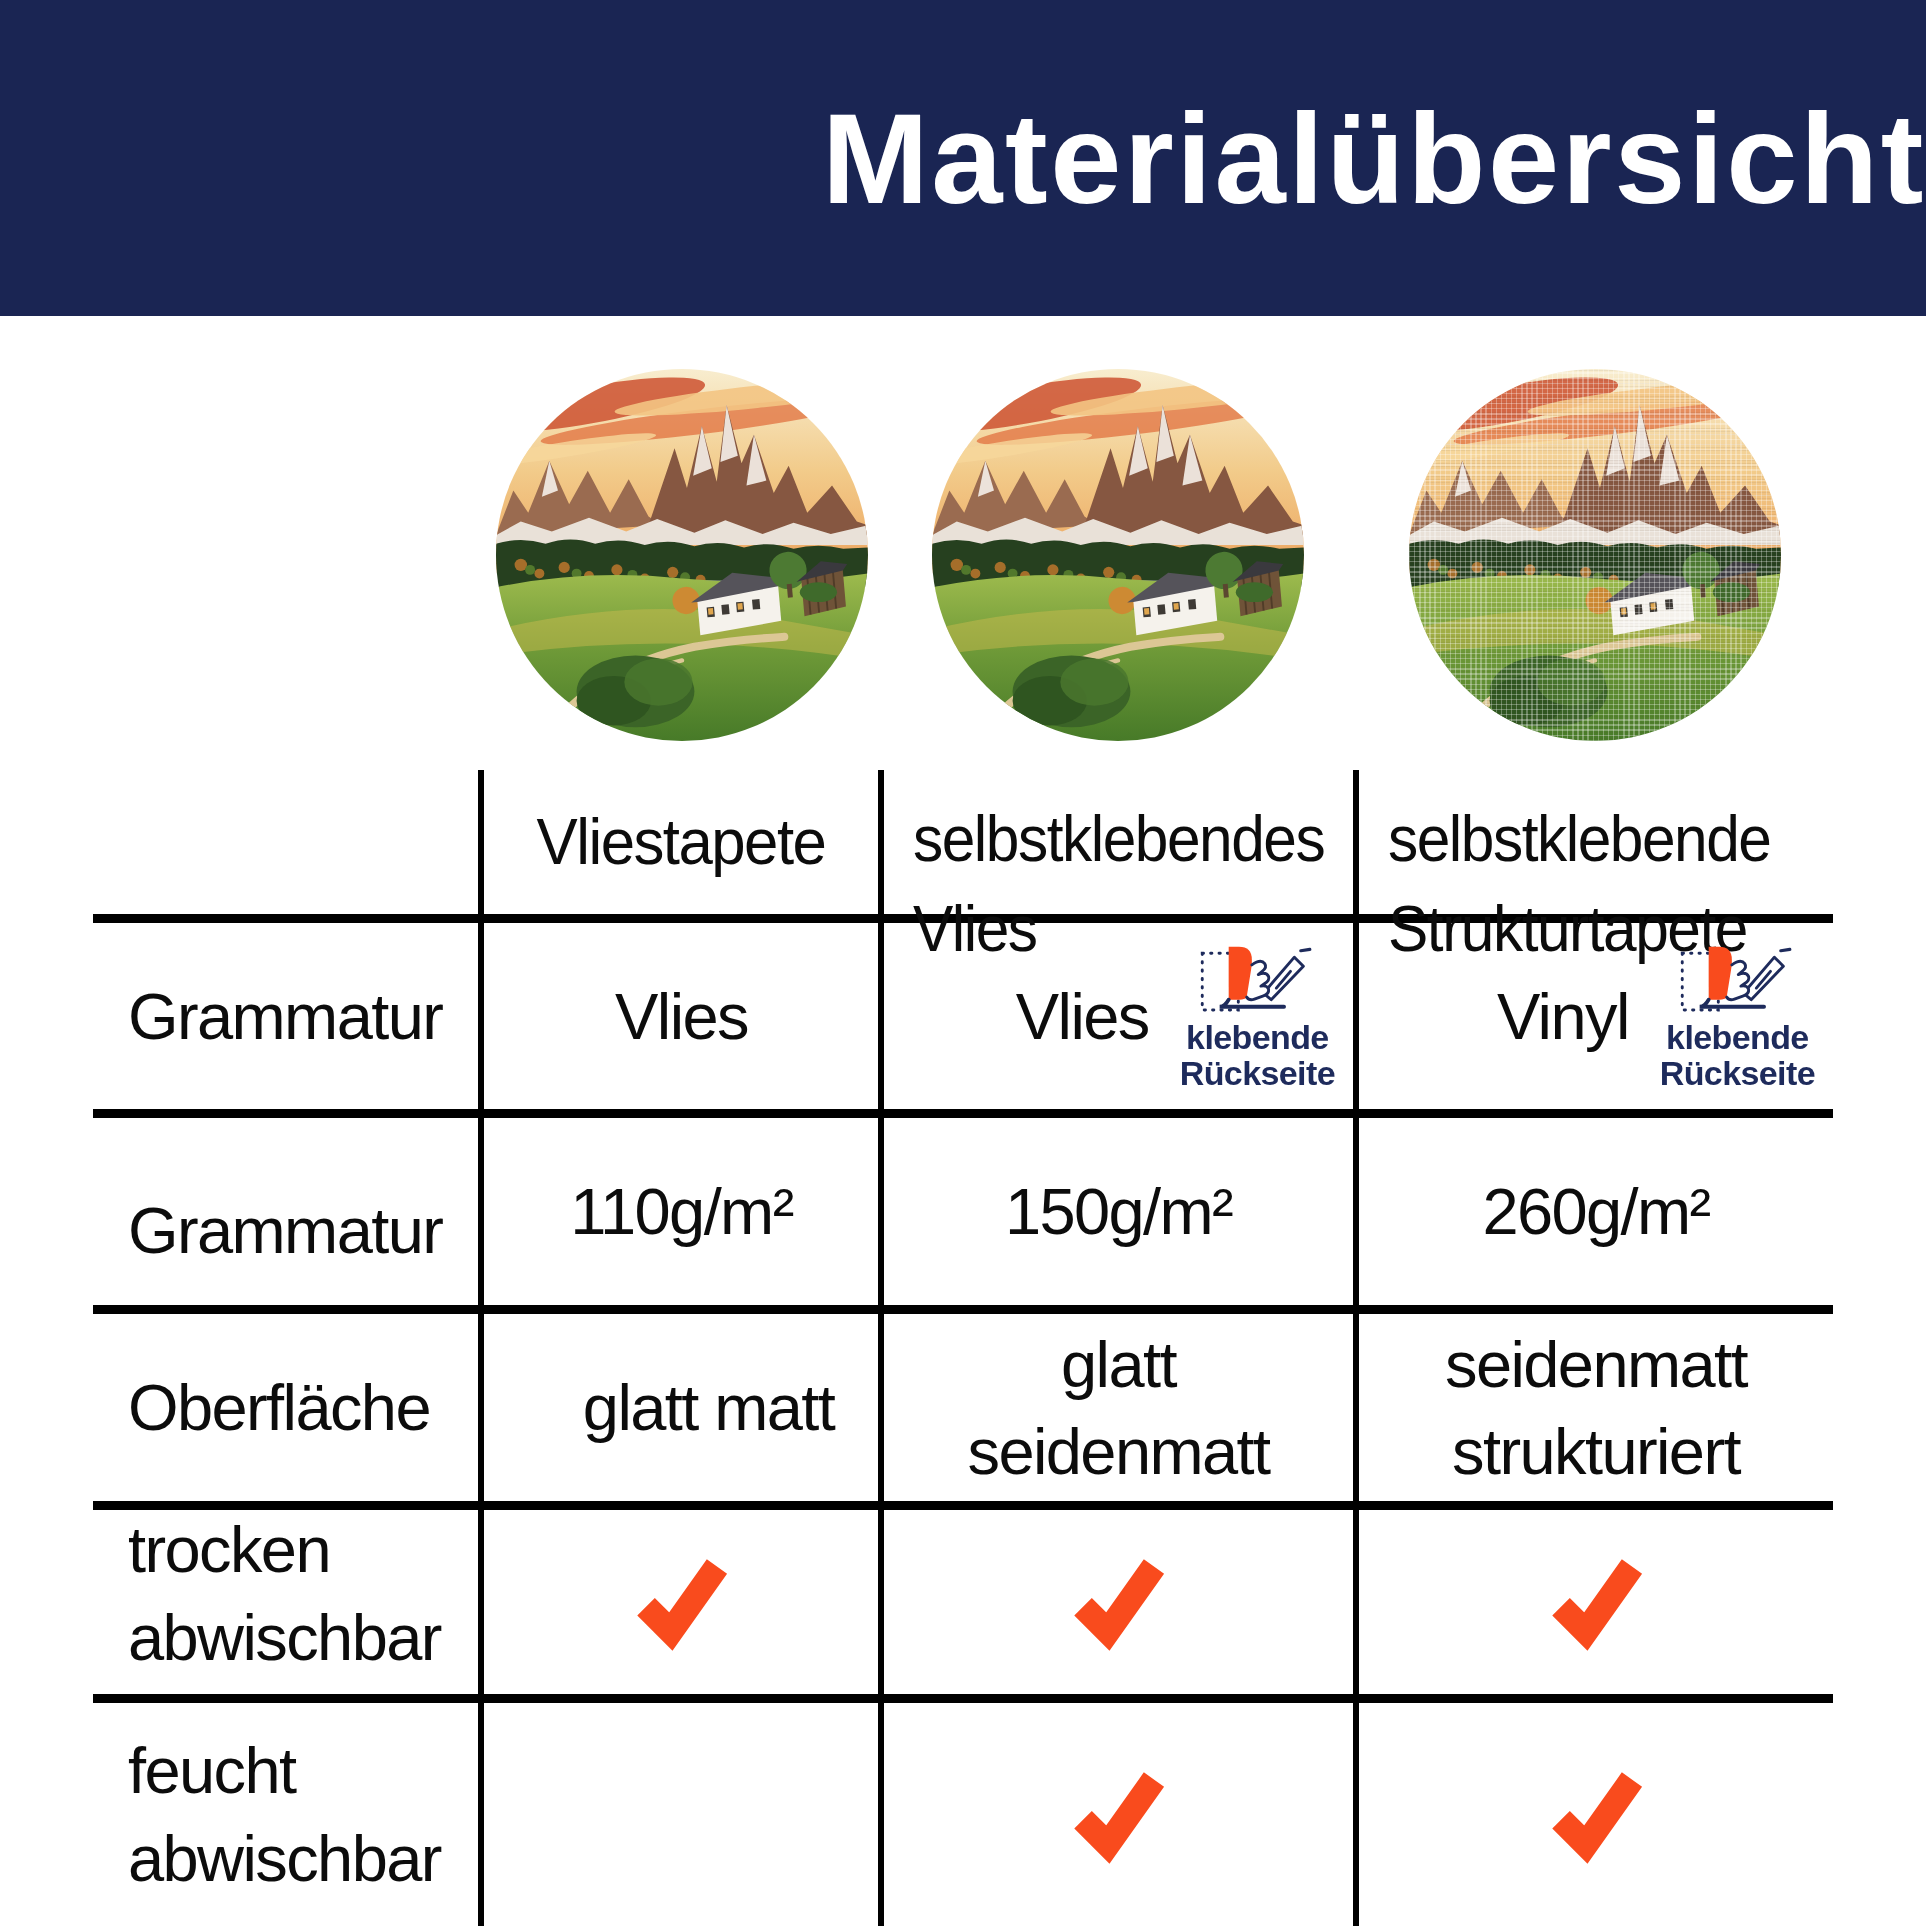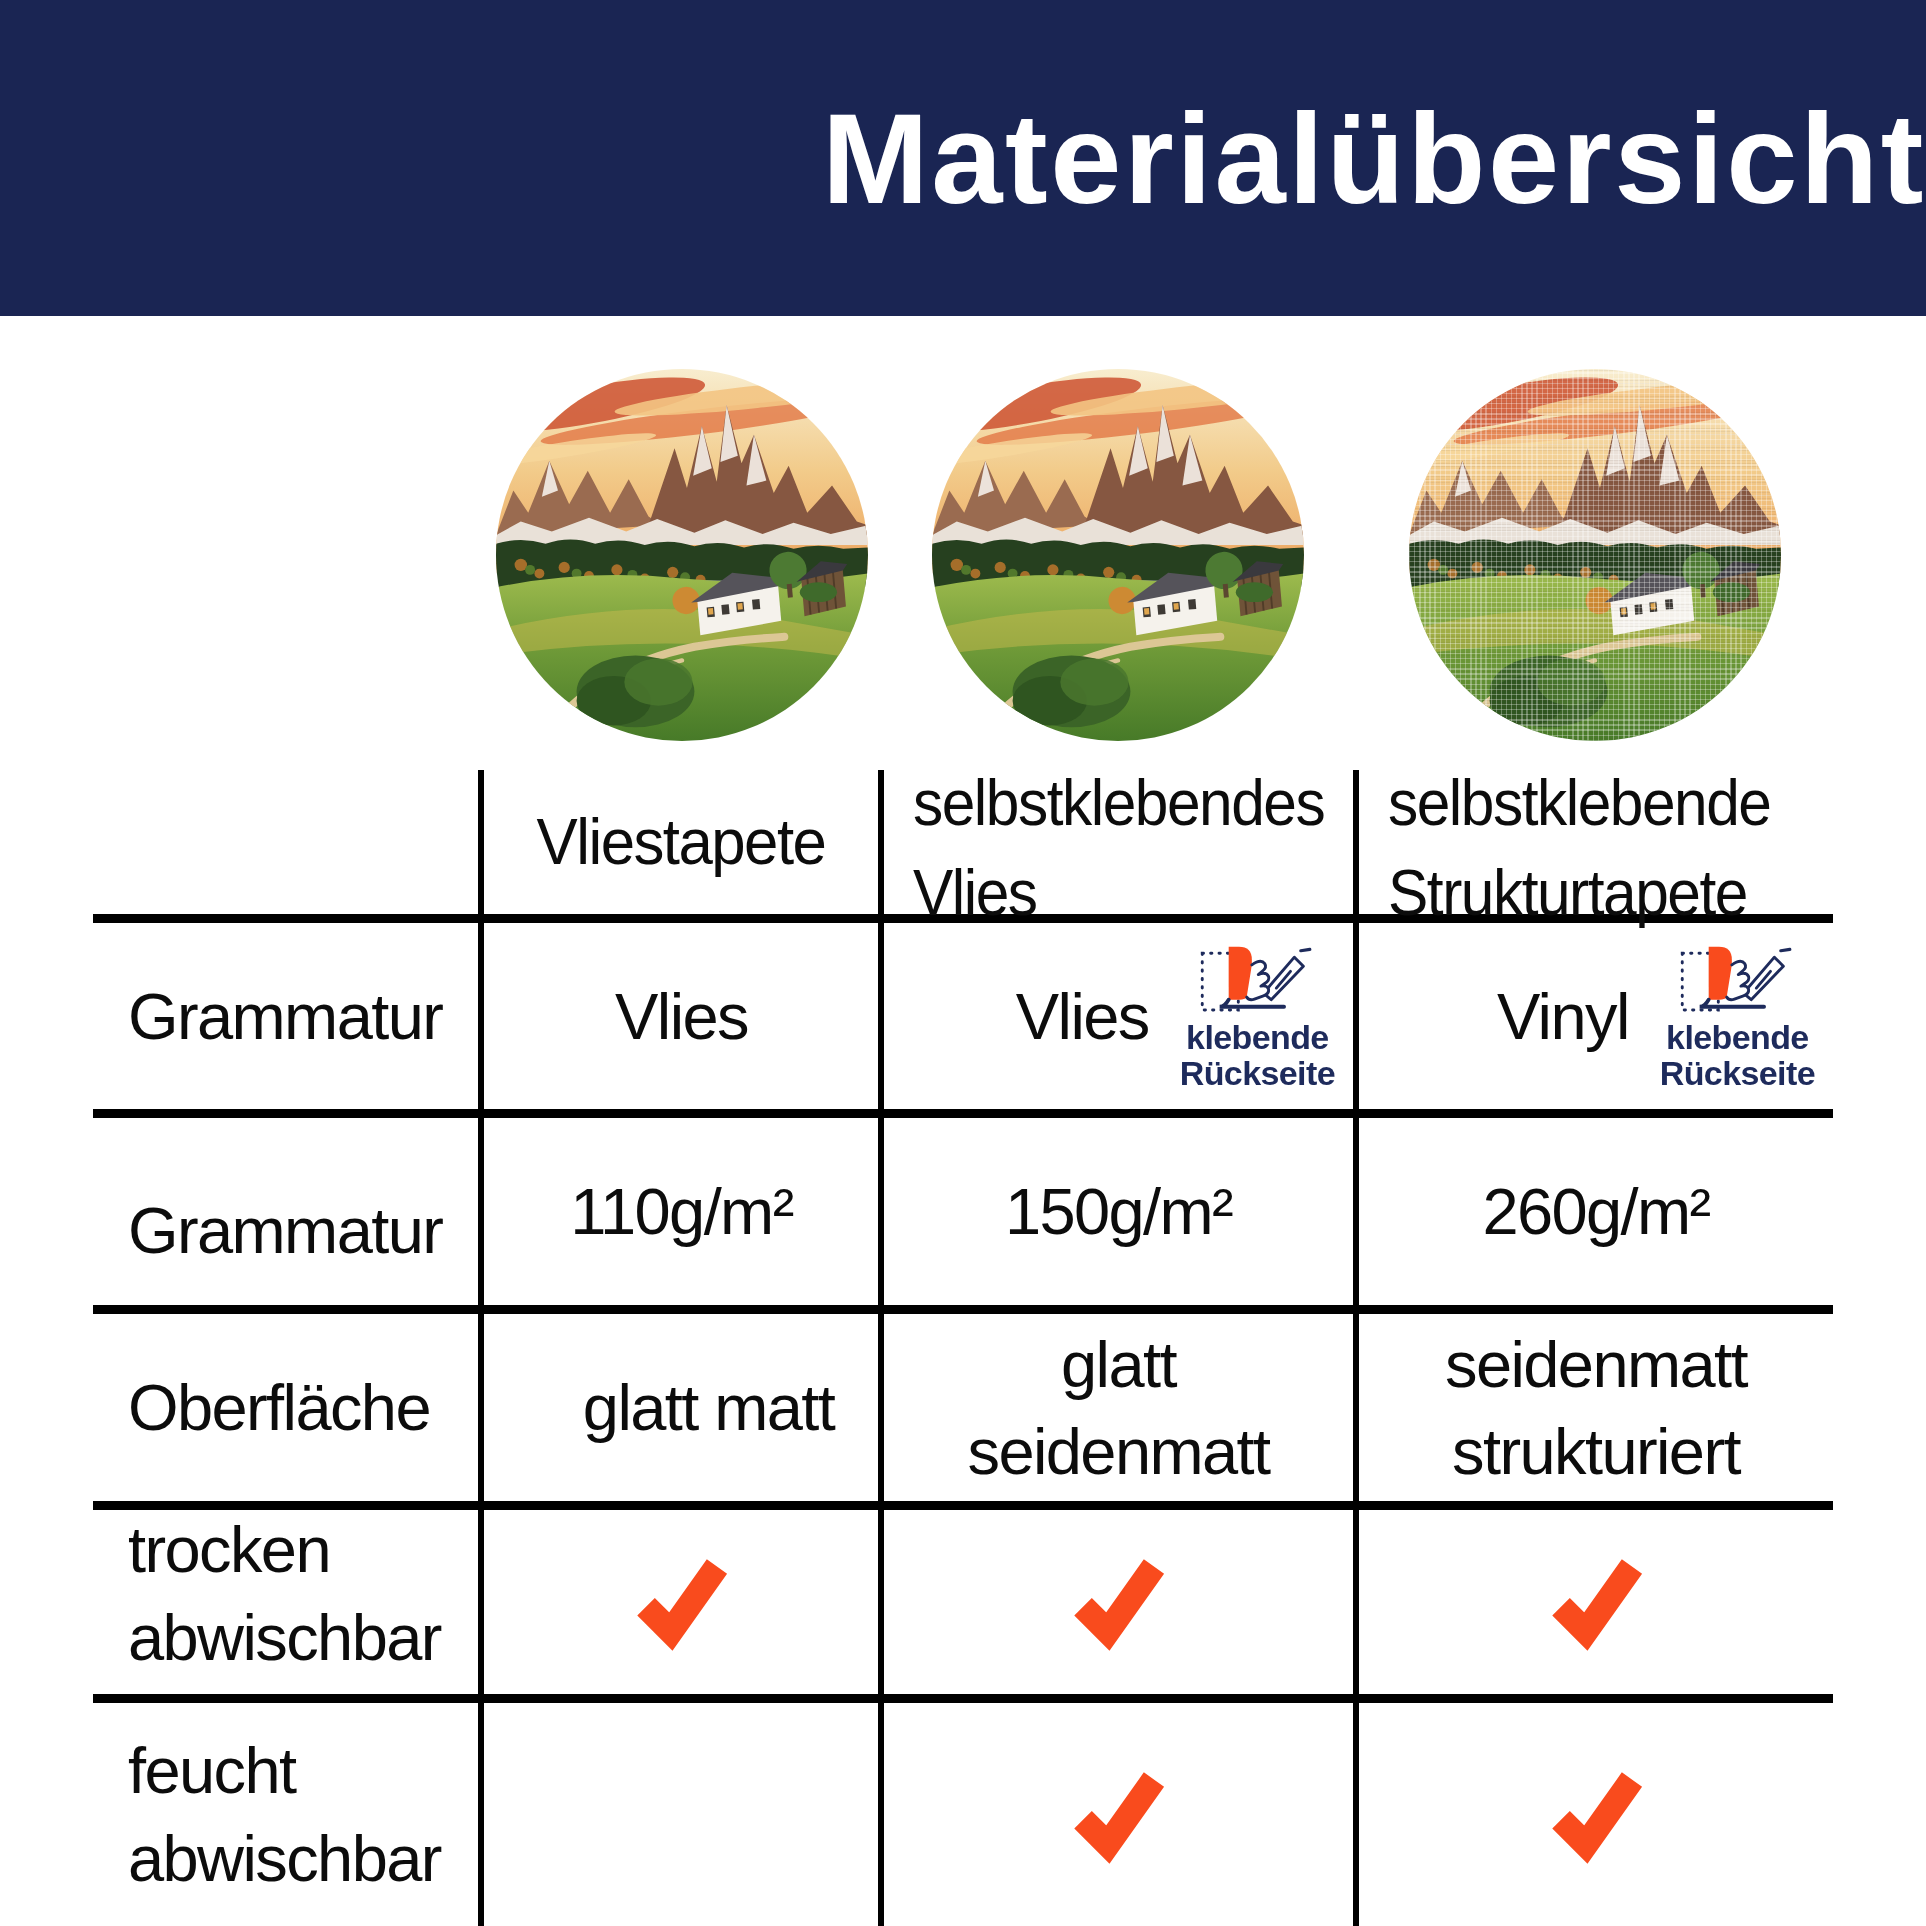--- a/index.html
+++ b/index.html
@@ -29,21 +29,21 @@
 
   
   .t{font-size:65px;letter-spacing:-1.6px;color:var(--ink);}
   .cond{display:inline-block;transform:scaleX(.93);transform-origin:left center;white-space:nowrap;}
   .condc{display:inline-block;transform:scaleX(.95);transform-origin:center;white-space:nowrap;}
 
   .cell{position:absolute;display:flex;align-items:center;justify-content:center;text-align:center;}
   .cell.colstack{flex-direction:column;line-height:87px;}
   .headcell{position:absolute;display:flex;flex-direction:column;justify-content:center;
             line-height:90px;box-sizing:border-box;}
-  .headcell.left{padding-left:29px;align-items:flex-start;}
+  .headcell.left{padding-left:29px;align-items:flex-start;margin-top:36px;}
   .headcell.center{align-items:center;}
   .rowlab{position:absolute;left:93px;width:392px;box-sizing:border-box;padding-left:35px;
           display:flex;flex-direction:column;justify-content:center;line-height:88px;}
 
   .valrow{justify-content:flex-end;box-sizing:border-box;padding-right:18px;gap:31px;}
   .adh{display:flex;flex-direction:column;align-items:center;}
   .adh .cap{font-size:34px;font-weight:bold;color:var(--caption);line-height:36px;letter-spacing:-0.6px;text-align:center;}
   .adh svg{display:block;}
 
   .checkwrap svg{display:block;}

